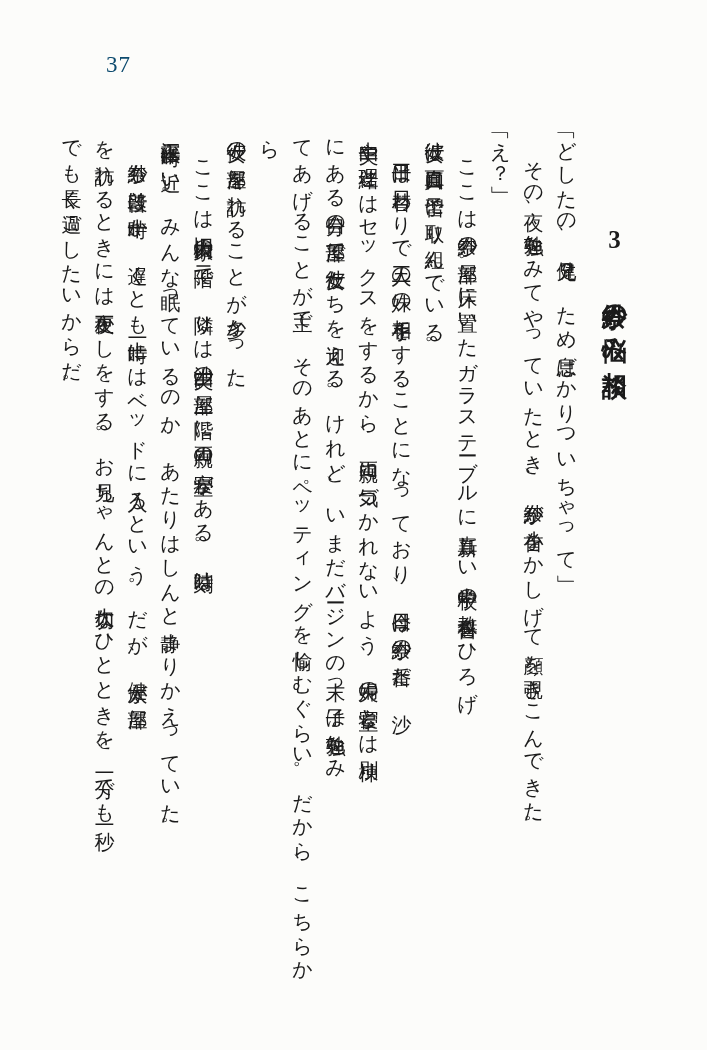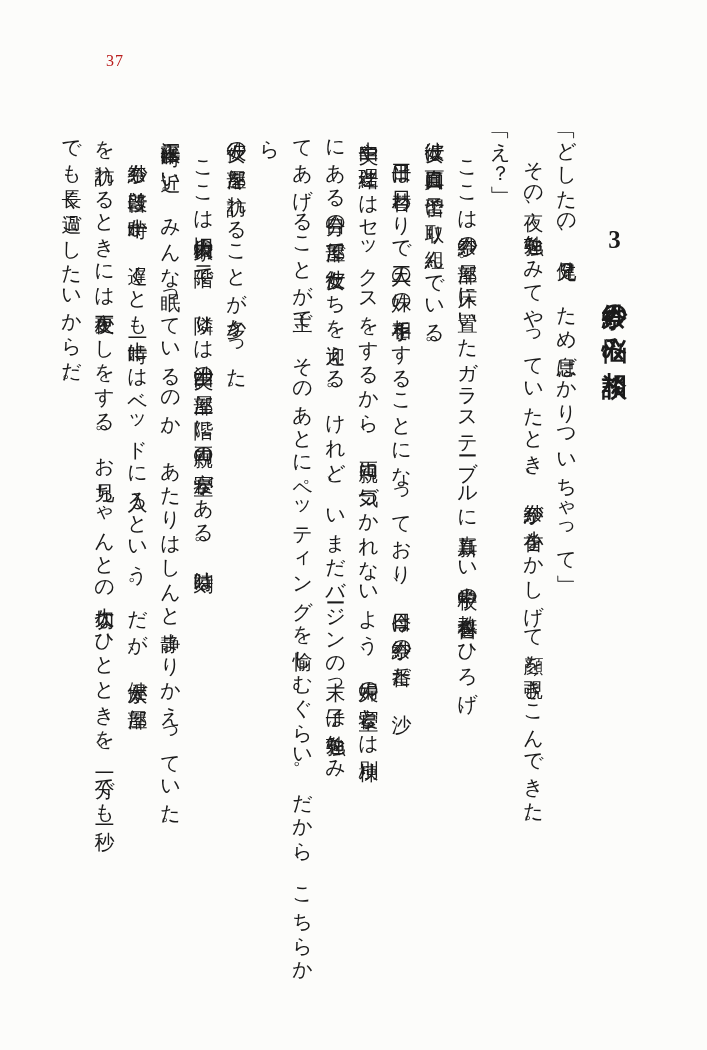--- a/index.html
+++ b/index.html
@@ -7,23 +7,23 @@
     position:relative;
     width:707px;height:1050px;
     background:#fcfcfa;
     overflow:hidden;
     font-family:"Liberation Serif","DejaVu Serif",serif;
     color:#1b1b1b;
   }
   .pageno{
     position:absolute;
     top:52px;left:106px;
-    font-size:16px;
+    font-size:23px;
     letter-spacing:1px;
-    color:#b91c1c;
+    color:#0c4a6e;
   }
   .text-block{
     position:absolute;
     top:126px;right:70px;
     height:852px;
     writing-mode:vertical-rl;
     text-orientation:mixed;
   }
   .line{
     font-size:20px;

